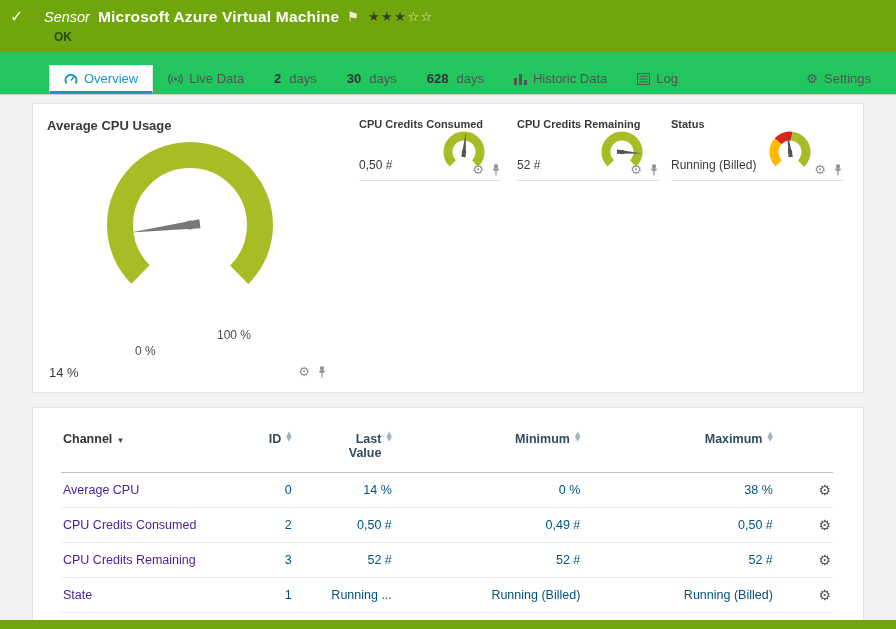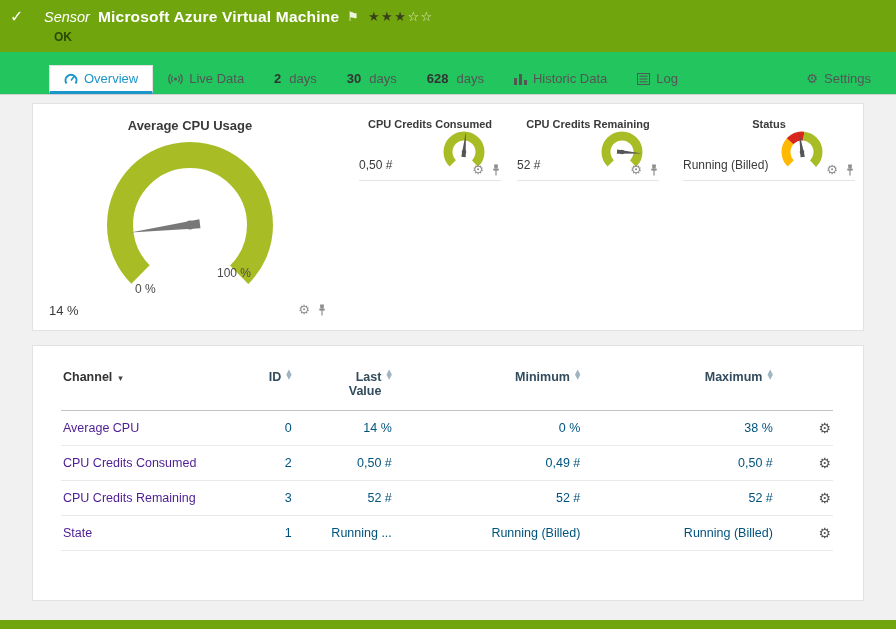--- a/index.html
+++ b/index.html
@@ -27,42 +27,42 @@
               border-bottom:3px solid var(--accent-blue,#1b96c8);}
   .tab b{color:#333;margin-right:2px;font-weight:700;}
   .tab-icon{flex:none;}
   .tab-settings{margin-left:auto;}
   .gear-glyph{font-size:13px;line-height:1;font-family:"DejaVu Sans",sans-serif;}
 
   
   .content{position:relative;height:525px;box-sizing:border-box;background:#f1f1f1;padding:8px 32px 0 32px;}
   .panel{background:#fff;border:1px solid #e2e2e2;box-sizing:border-box;}
 
-  .gauges-panel{height:228px;margin-bottom:14px;display:flex;padding:10px 14px;position:relative;text-align:center;}
+  .gauges-panel{height:290px;margin-bottom:14px;display:flex;padding:10px 14px;position:relative;}
   .gauge-main{position:relative;width:286px;flex:none;}
   .g-title{font-size:13px;font-weight:700;color:#3a3a3a;}
   .gauge-main .g-title{padding-top:4px;}
   .gauge-main svg.dial{display:block;margin:0 auto;}
   .scale-label{position:absolute;font-size:12px;color:#4a4a4a;}
   .scale-min{left:88px;bottom:24px;}
   .scale-max{left:170px;bottom:40px;}
   .g-value{font-size:13px;color:#3a3a3a;}
   .gauge-main .g-value{position:absolute;left:2px;bottom:2px;}
   .g-ctrl{position:absolute;display:flex;align-items:center;gap:7px;color:#8f8f8f;}
   .gauge-main .g-ctrl{right:6px;bottom:4px;}
   .gear-sm{font-size:13px;line-height:1;cursor:pointer;color:#8f8f8f;font-family:"DejaVu Sans",sans-serif;}
   .pin-svg{cursor:pointer;}
 
   .gauge-card{position:relative;width:142px;height:66px;margin-left:16px;border-bottom:1px solid #e4e4e4;flex:none;}
   .gauge-card.first{margin-left:26px;}
   .gauge-card .g-title{font-size:11px;padding-top:4px;white-space:nowrap;}
   .gauge-card svg.dial{position:absolute;right:10px;top:13px;}
   .gauge-card .g-value{position:absolute;left:0;bottom:8px;font-size:12px;white-space:nowrap;}
   .gauge-card .g-ctrl{right:0;bottom:4px;}
-  .gauge-card.status-card{width:172px;margin-left:24px;}
+  .gauge-card.status-card{width:172px;margin-left:12px;}
   .status-card svg.dial{right:26px;}
 
   .arc{fill:none;stroke:var(--gauge-green,#a8bd25);}
   .seg-y{stroke:var(--status-yellow,#ffb900);}
   .seg-r{stroke:var(--status-red,#d9261c);}
   .seg-g{stroke:var(--status-green,#a8bd25);}
 
   
   .table-panel{min-height:256px;padding:24px 30px 14px 28px;}
   table{width:100%;border-collapse:collapse;table-layout:fixed;}

